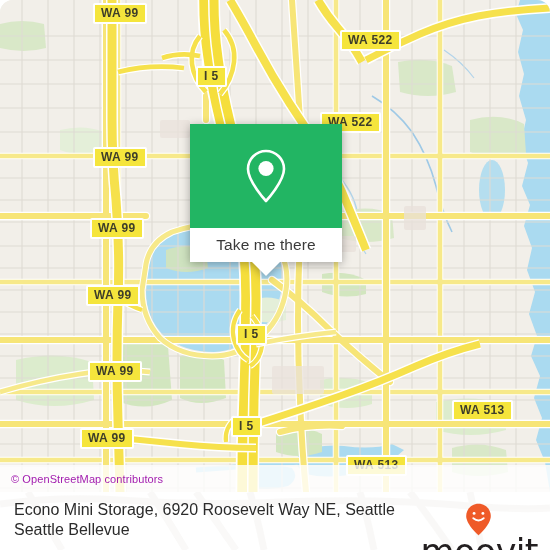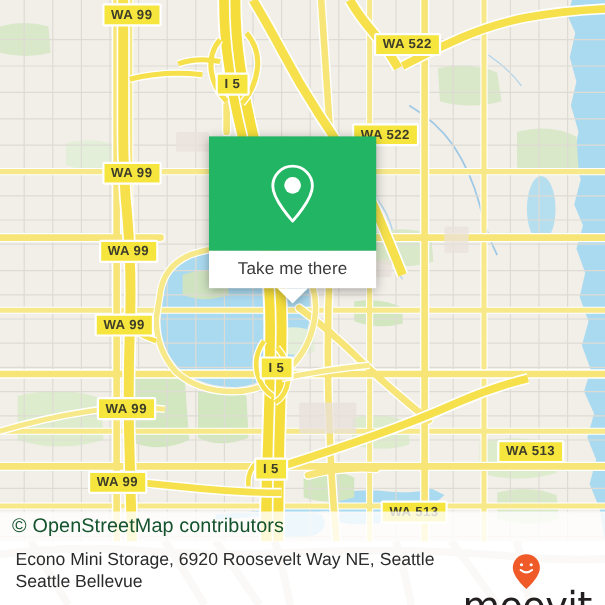--- a/index.html
+++ b/index.html
@@ -9,20 +9,21 @@
   }
   body {
     font-family: "Liberation Sans", sans-serif;
   }
   #screen {
     position: relative;
     width: 550px;
     height: 550px;
     overflow: hidden;
     background: #ffffff;
+    border-radius: 13px;
   }
 
   
   #map {
     position: absolute;
     left: 0; top: 0;
     width: 550px;
     height: 492px;
     background: #f2efe9;
     overflow: hidden;
@@ -37,22 +38,22 @@
     width: 550px;
     height: 27px;
     background: rgba(255,255,255,0.80);
     display: flex;
     align-items: center;
     box-sizing: border-box;
     padding-left: 11px;
     z-index: 30;
   }
   #attribution span {
-    font-size: 18px;
-    color: #14532d;
+    font-size: 11px;
+    color: #a21caf;
     letter-spacing: 0.1px;
   }
 
   
   #footer {
     position: absolute;
     left: 0;
     top: 492px;
     width: 550px;
     height: 58px;

